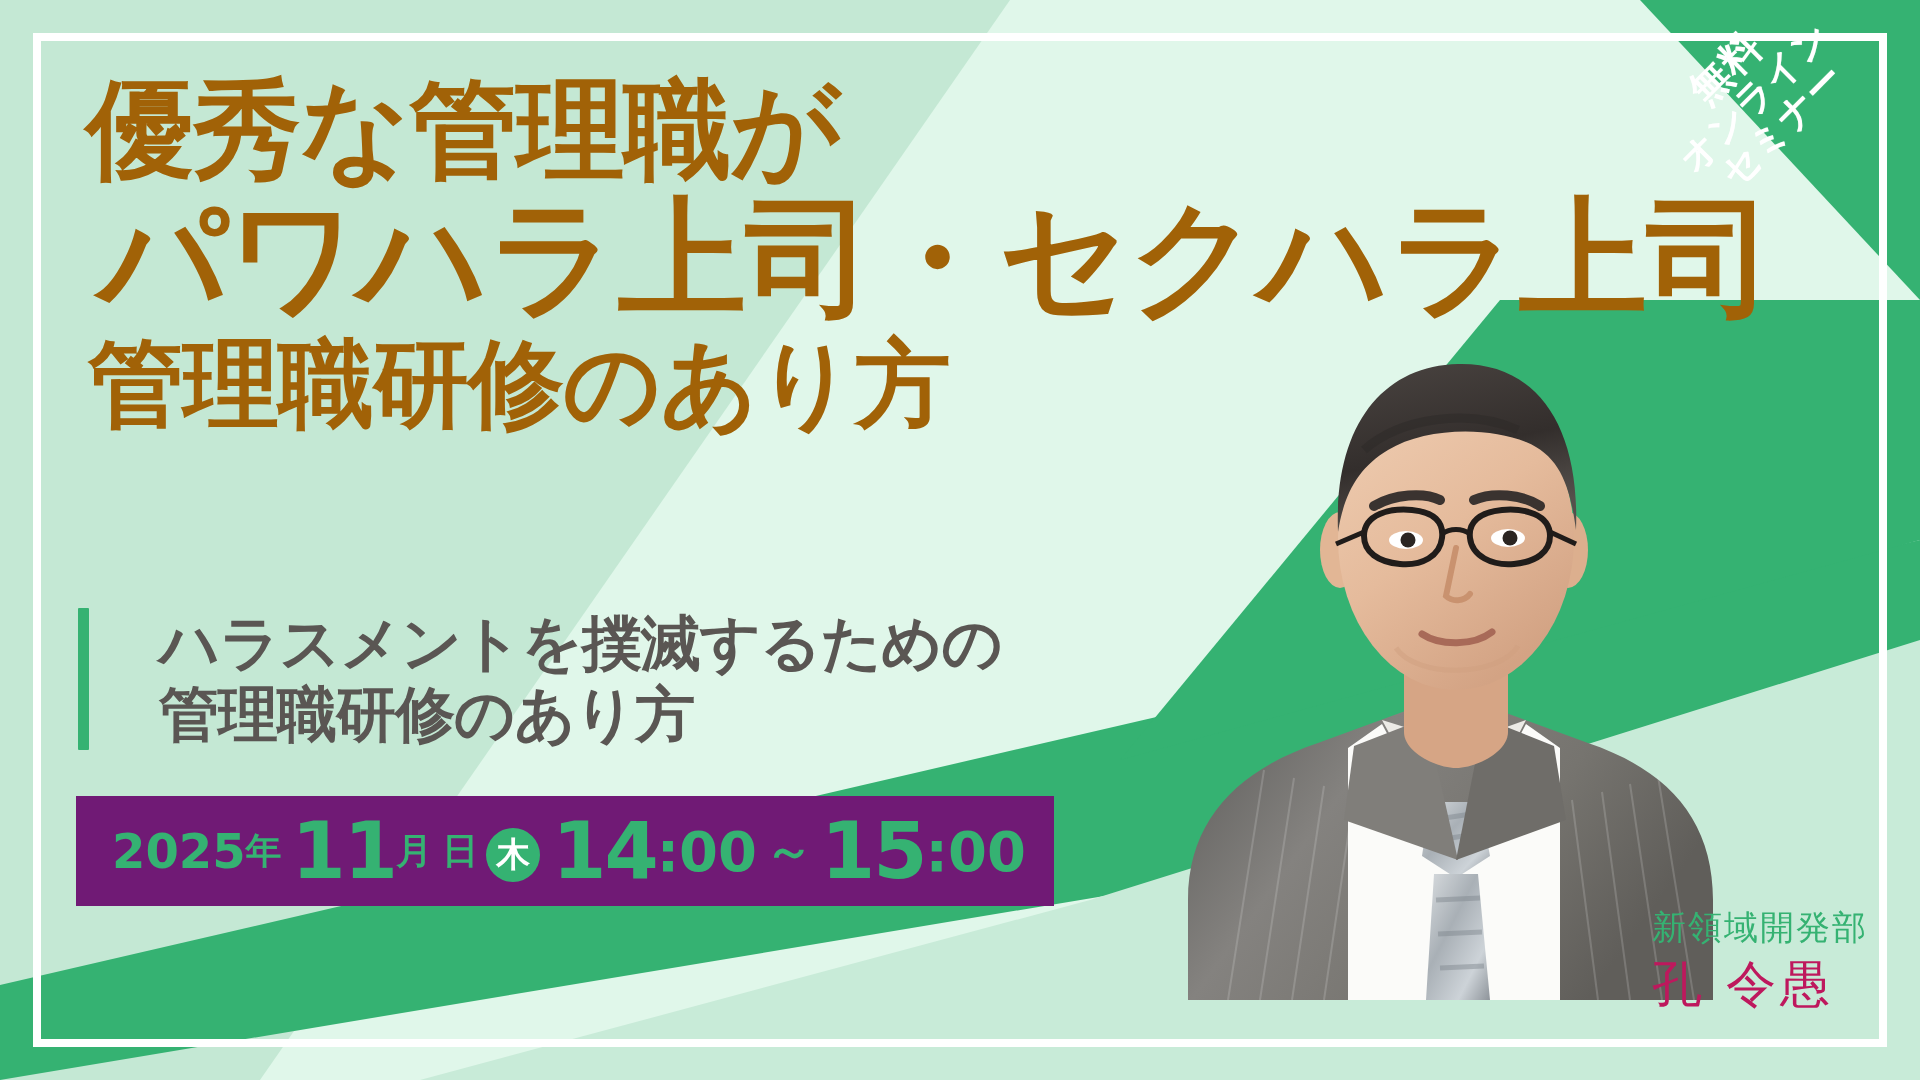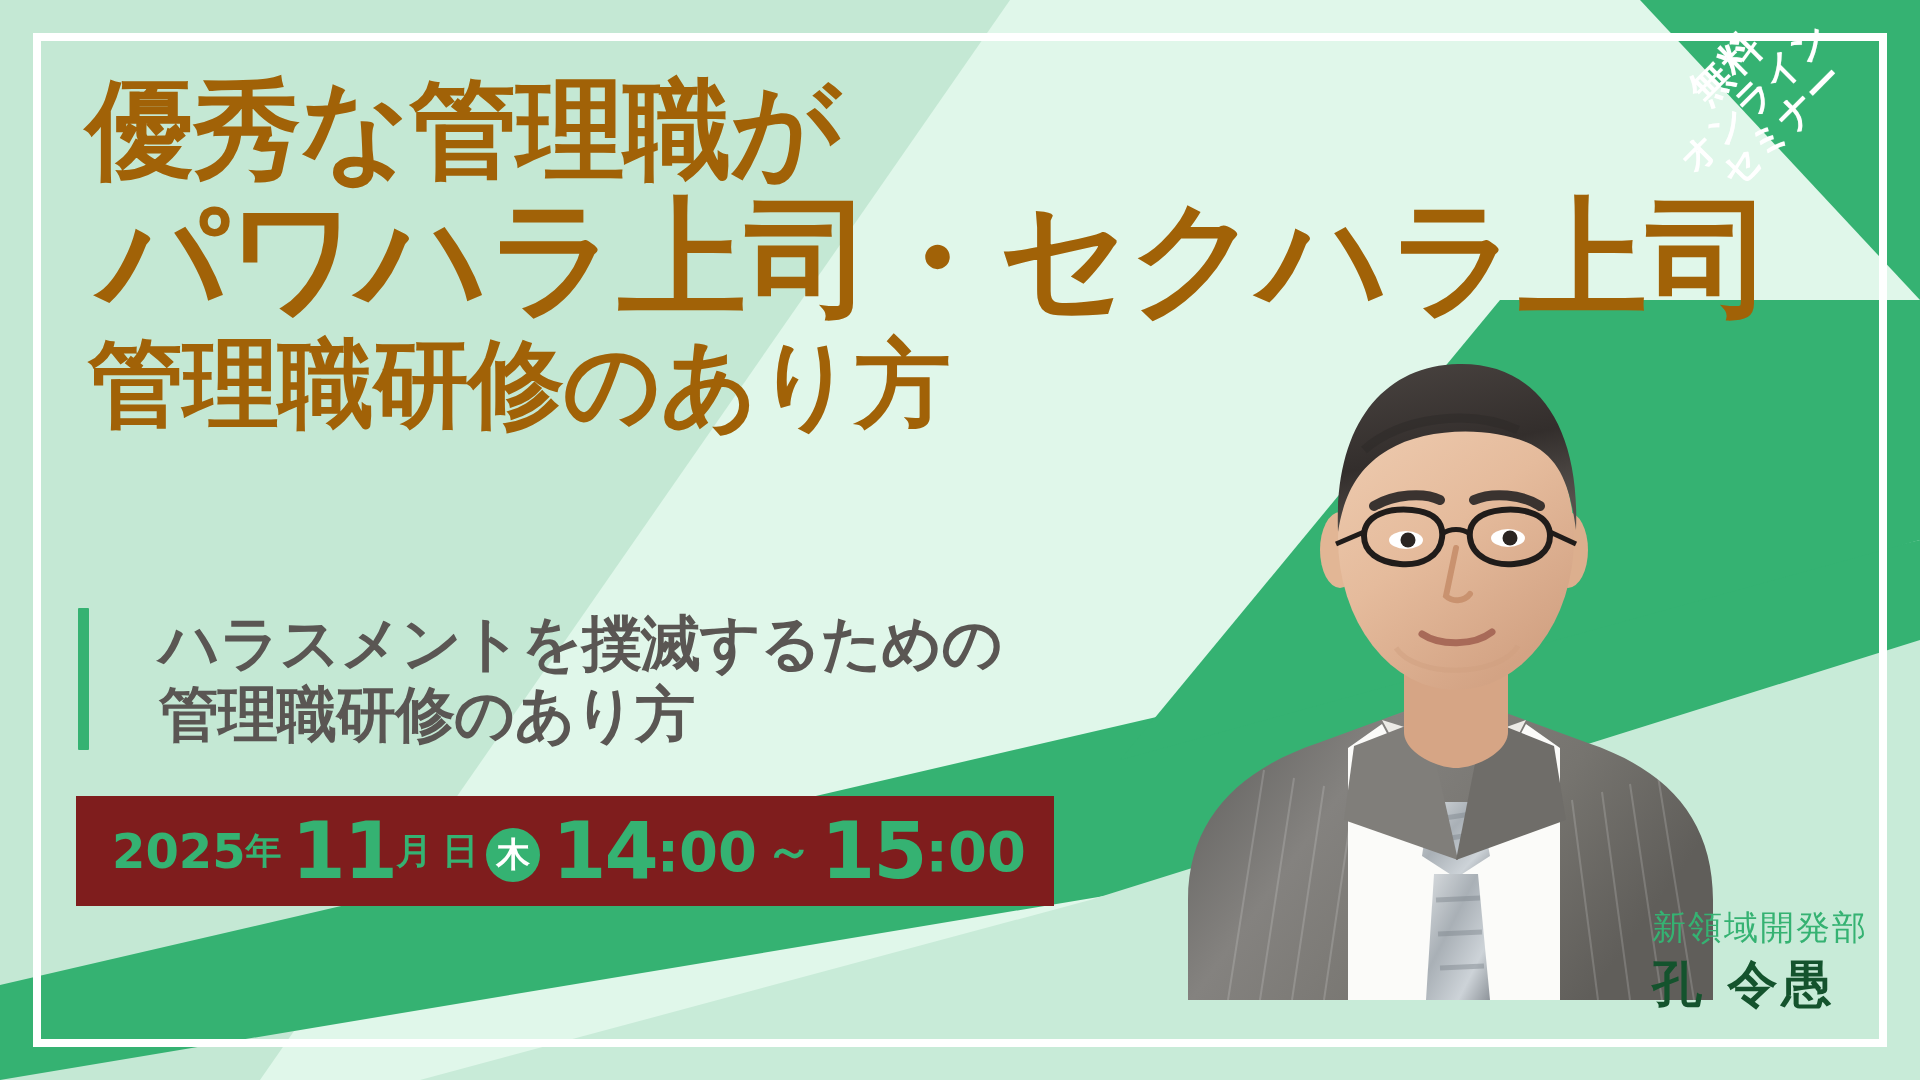--- a/index.html
+++ b/index.html
@@ -80,21 +80,21 @@
     font-family:"DejaVu Sans","Liberation Sans",sans-serif;
   }
   #subtitle-lines .s-line{
     font-size:60px;line-height:1.18;white-space:nowrap;letter-spacing:-1px;
   }
 
   
   #date-bar{
     position:absolute;left:76px;top:796px;
     width:978px;height:110px;
-    background:#7f1d1d;z-index:5;
+    background:#701a75;z-index:5;
     display:flex;align-items:center;
     padding-left:36px;box-sizing:border-box;text-align:right;
   }
   #date-bar .d{
     color:#35b272;font-weight:bold;white-space:nowrap;
     font-family:"DejaVu Sans","Liberation Sans",sans-serif;
     display:inline-block;vertical-align:baseline;
   }
   .d-year{font-size:48px;}
   .d-unit{font-size:36px;}
@@ -123,21 +123,21 @@
     position:absolute;right:78px;bottom:62px;
     z-index:6;display:flex;align-items:baseline;
     white-space:nowrap;
     font-family:"DejaVu Sans","Liberation Sans",sans-serif;
     flex-direction:column;
   }
   #presenter-dept{
     color:#35b272;font-size:34px;font-weight:normal;letter-spacing:2px;
   }
   #presenter-name{
-    color:#14532d;font-size:50px;font-weight:bold;
+    color:#be185d;font-size:50px;font-weight:normal;
     margin-left:26px;letter-spacing:4px;
   }
 </style>
 </head>
 <body>
 
 <div id="banner">
 
   <div class="layer">
     <svg viewBox="0 0 1920 1080" xmlns="http://www.w3.org/2000/svg">

